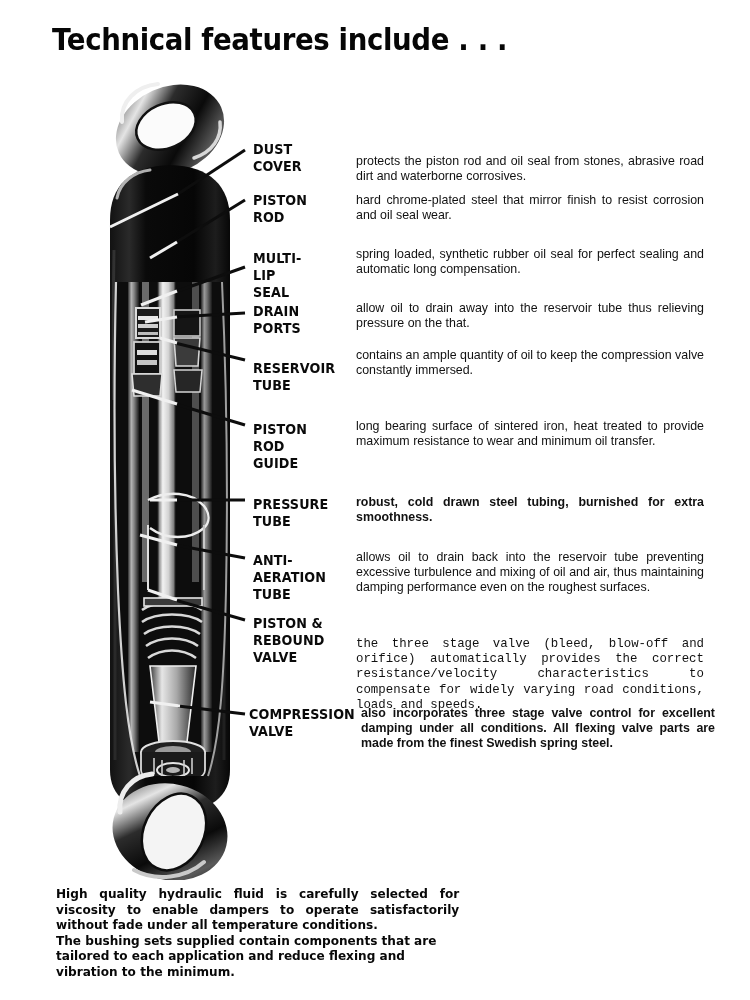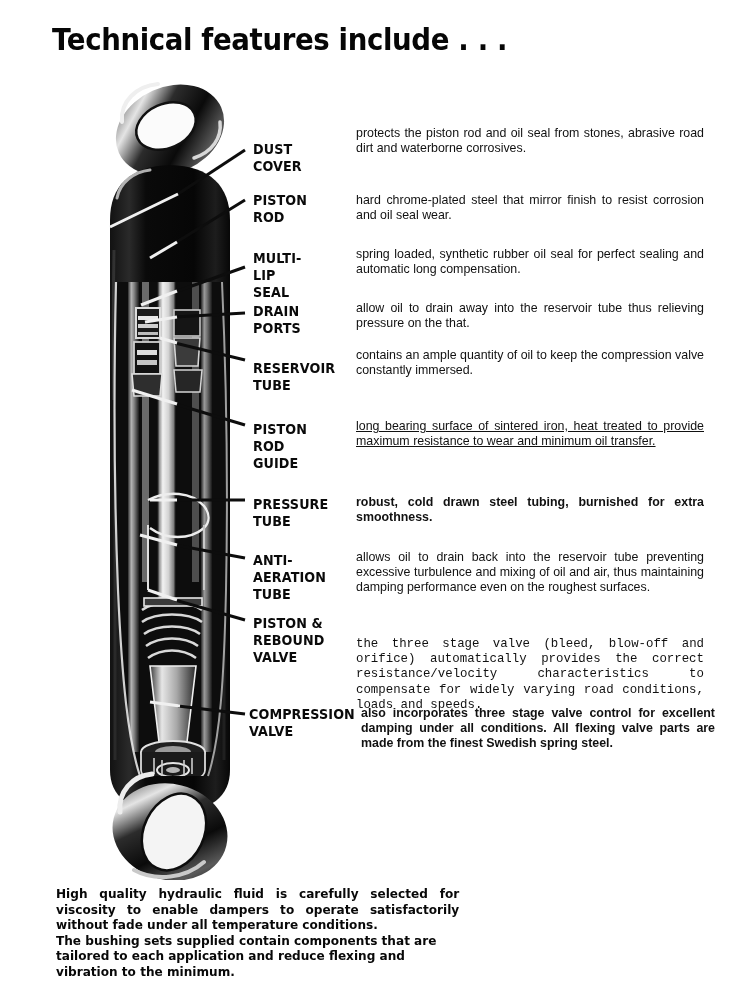--- a/index.html
+++ b/index.html
@@ -262,21 +262,21 @@
     <line x1="175" y1="600" x2="245" y2="620" stroke="#0d0d0d" stroke-width="3"></line>
     <line x1="148" y1="590" x2="177" y2="600" stroke="#f0f0f0" stroke-width="3"></line>
 
     <line x1="178" y1="706" x2="245" y2="714" stroke="#0d0d0d" stroke-width="3"></line>
     <line x1="150" y1="702" x2="180" y2="706" stroke="#f0f0f0" stroke-width="3"></line>
   </g>
 </svg>
 
 <div class="callout">
   <div class="callout-label" style="left:253px; top:141px;">DUST COVER</div>
-  <div class="callout-desc" style="top:126px;">protects the piston rod and oil seal from stones, abrasive road dirt and waterborne corrosives.</div>
+  <div class="callout-desc" style="top:154px;">protects the piston rod and oil seal from stones, abrasive road dirt and waterborne corrosives.</div>
 </div>
 
 <div class="callout">
   <div class="callout-label" style="left:253px; top:192px;">PISTON ROD</div>
   <div class="callout-desc" style="top:193px;">hard chrome-plated steel that mirror finish to resist corrosion and oil seal wear.</div>
 </div>
 
 <div class="callout">
   <div class="callout-label" style="left:253px; top:250px;">MULTI-LIP
 SEAL</div>
@@ -291,21 +291,21 @@
 
 <div class="callout">
   <div class="callout-label" style="left:253px; top:360px;">RESERVOIR
 TUBE</div>
   <div class="callout-desc" style="top:348px;">contains an ample quantity of oil to keep the compression valve constantly immersed.</div>
 </div>
 
 <div class="callout">
   <div class="callout-label" style="left:253px; top:421px;">PISTON ROD
 GUIDE</div>
-  <div class="callout-desc" style="top:419px;text-decoration:underline;">long bearing surface of sintered iron, heat treated to provide maximum resistance to wear and minimum oil transfer.</div>
+  <div class="callout-desc" style="top:419px;">long bearing surface of sintered iron, heat treated to provide maximum resistance to wear and minimum oil transfer.</div>
 </div>
 
 <div class="callout">
   <div class="callout-label" style="left:253px; top:496px;">PRESSURE
 TUBE</div>
   <div class="callout-desc" style="top:495px;font-weight:bold;">robust, cold drawn steel tubing, burnished for extra smoothness.</div>
 </div>
 
 <div class="callout">
   <div class="callout-label" style="left:253px; top:552px;">ANTI-

